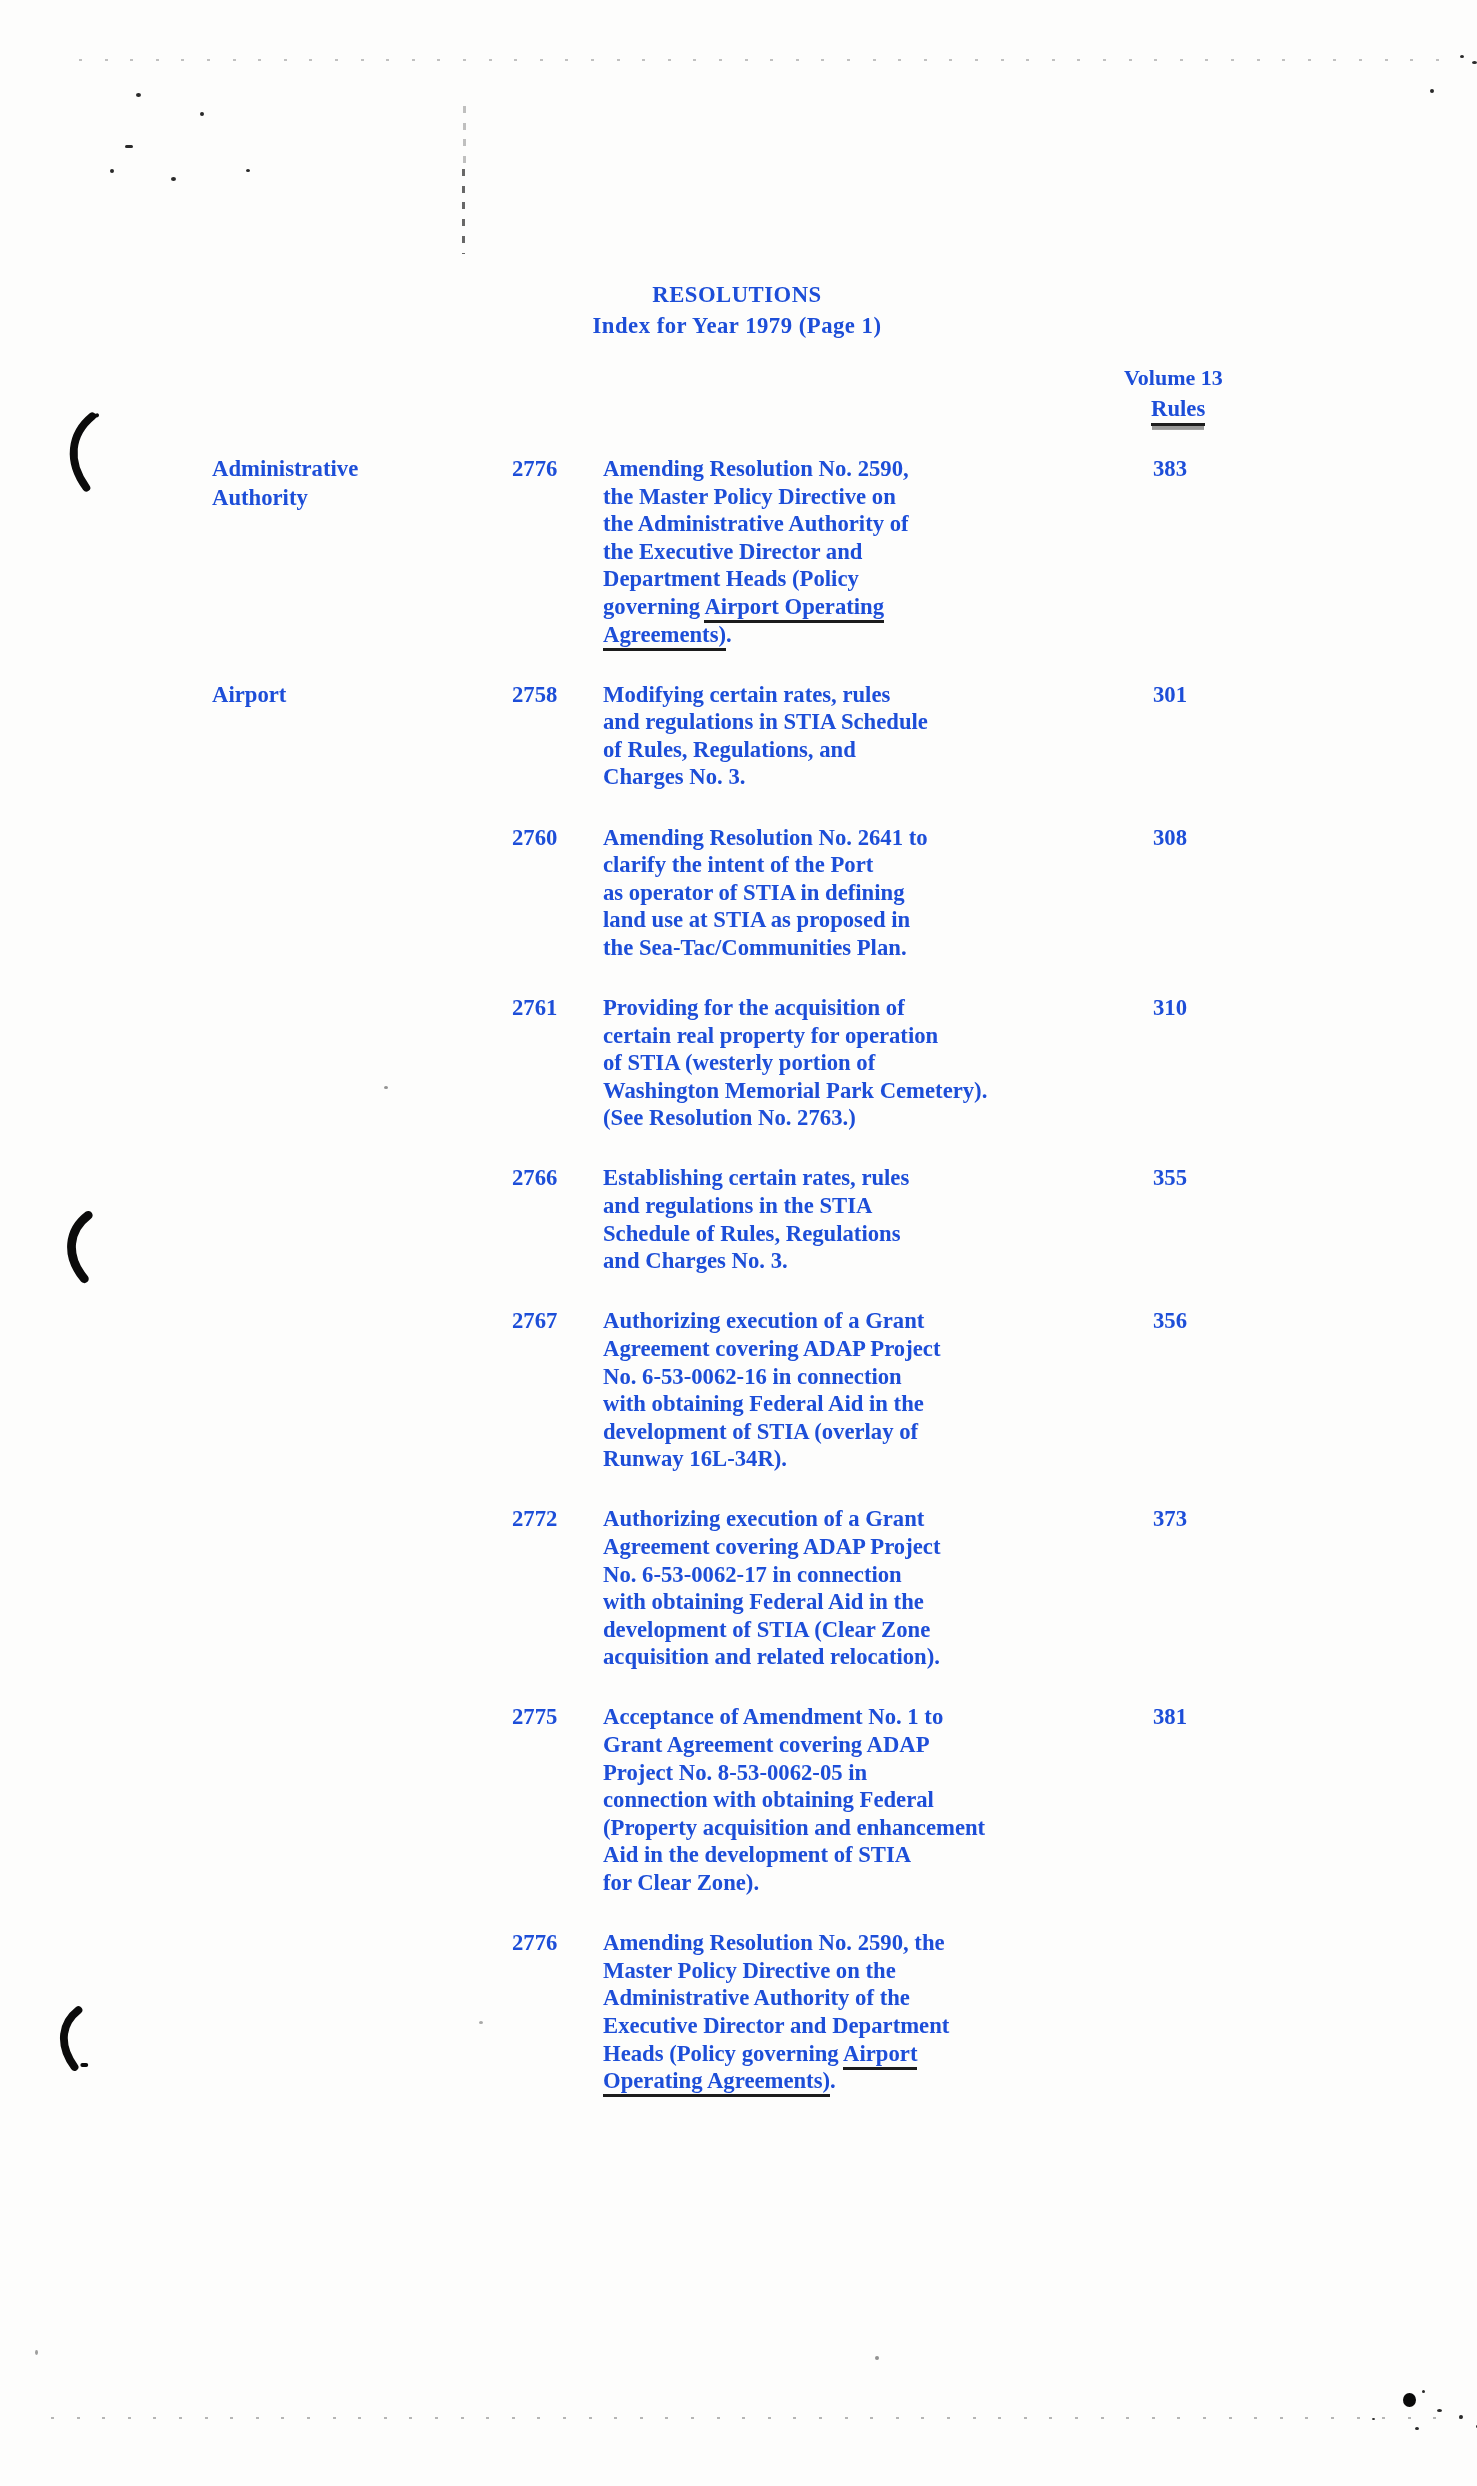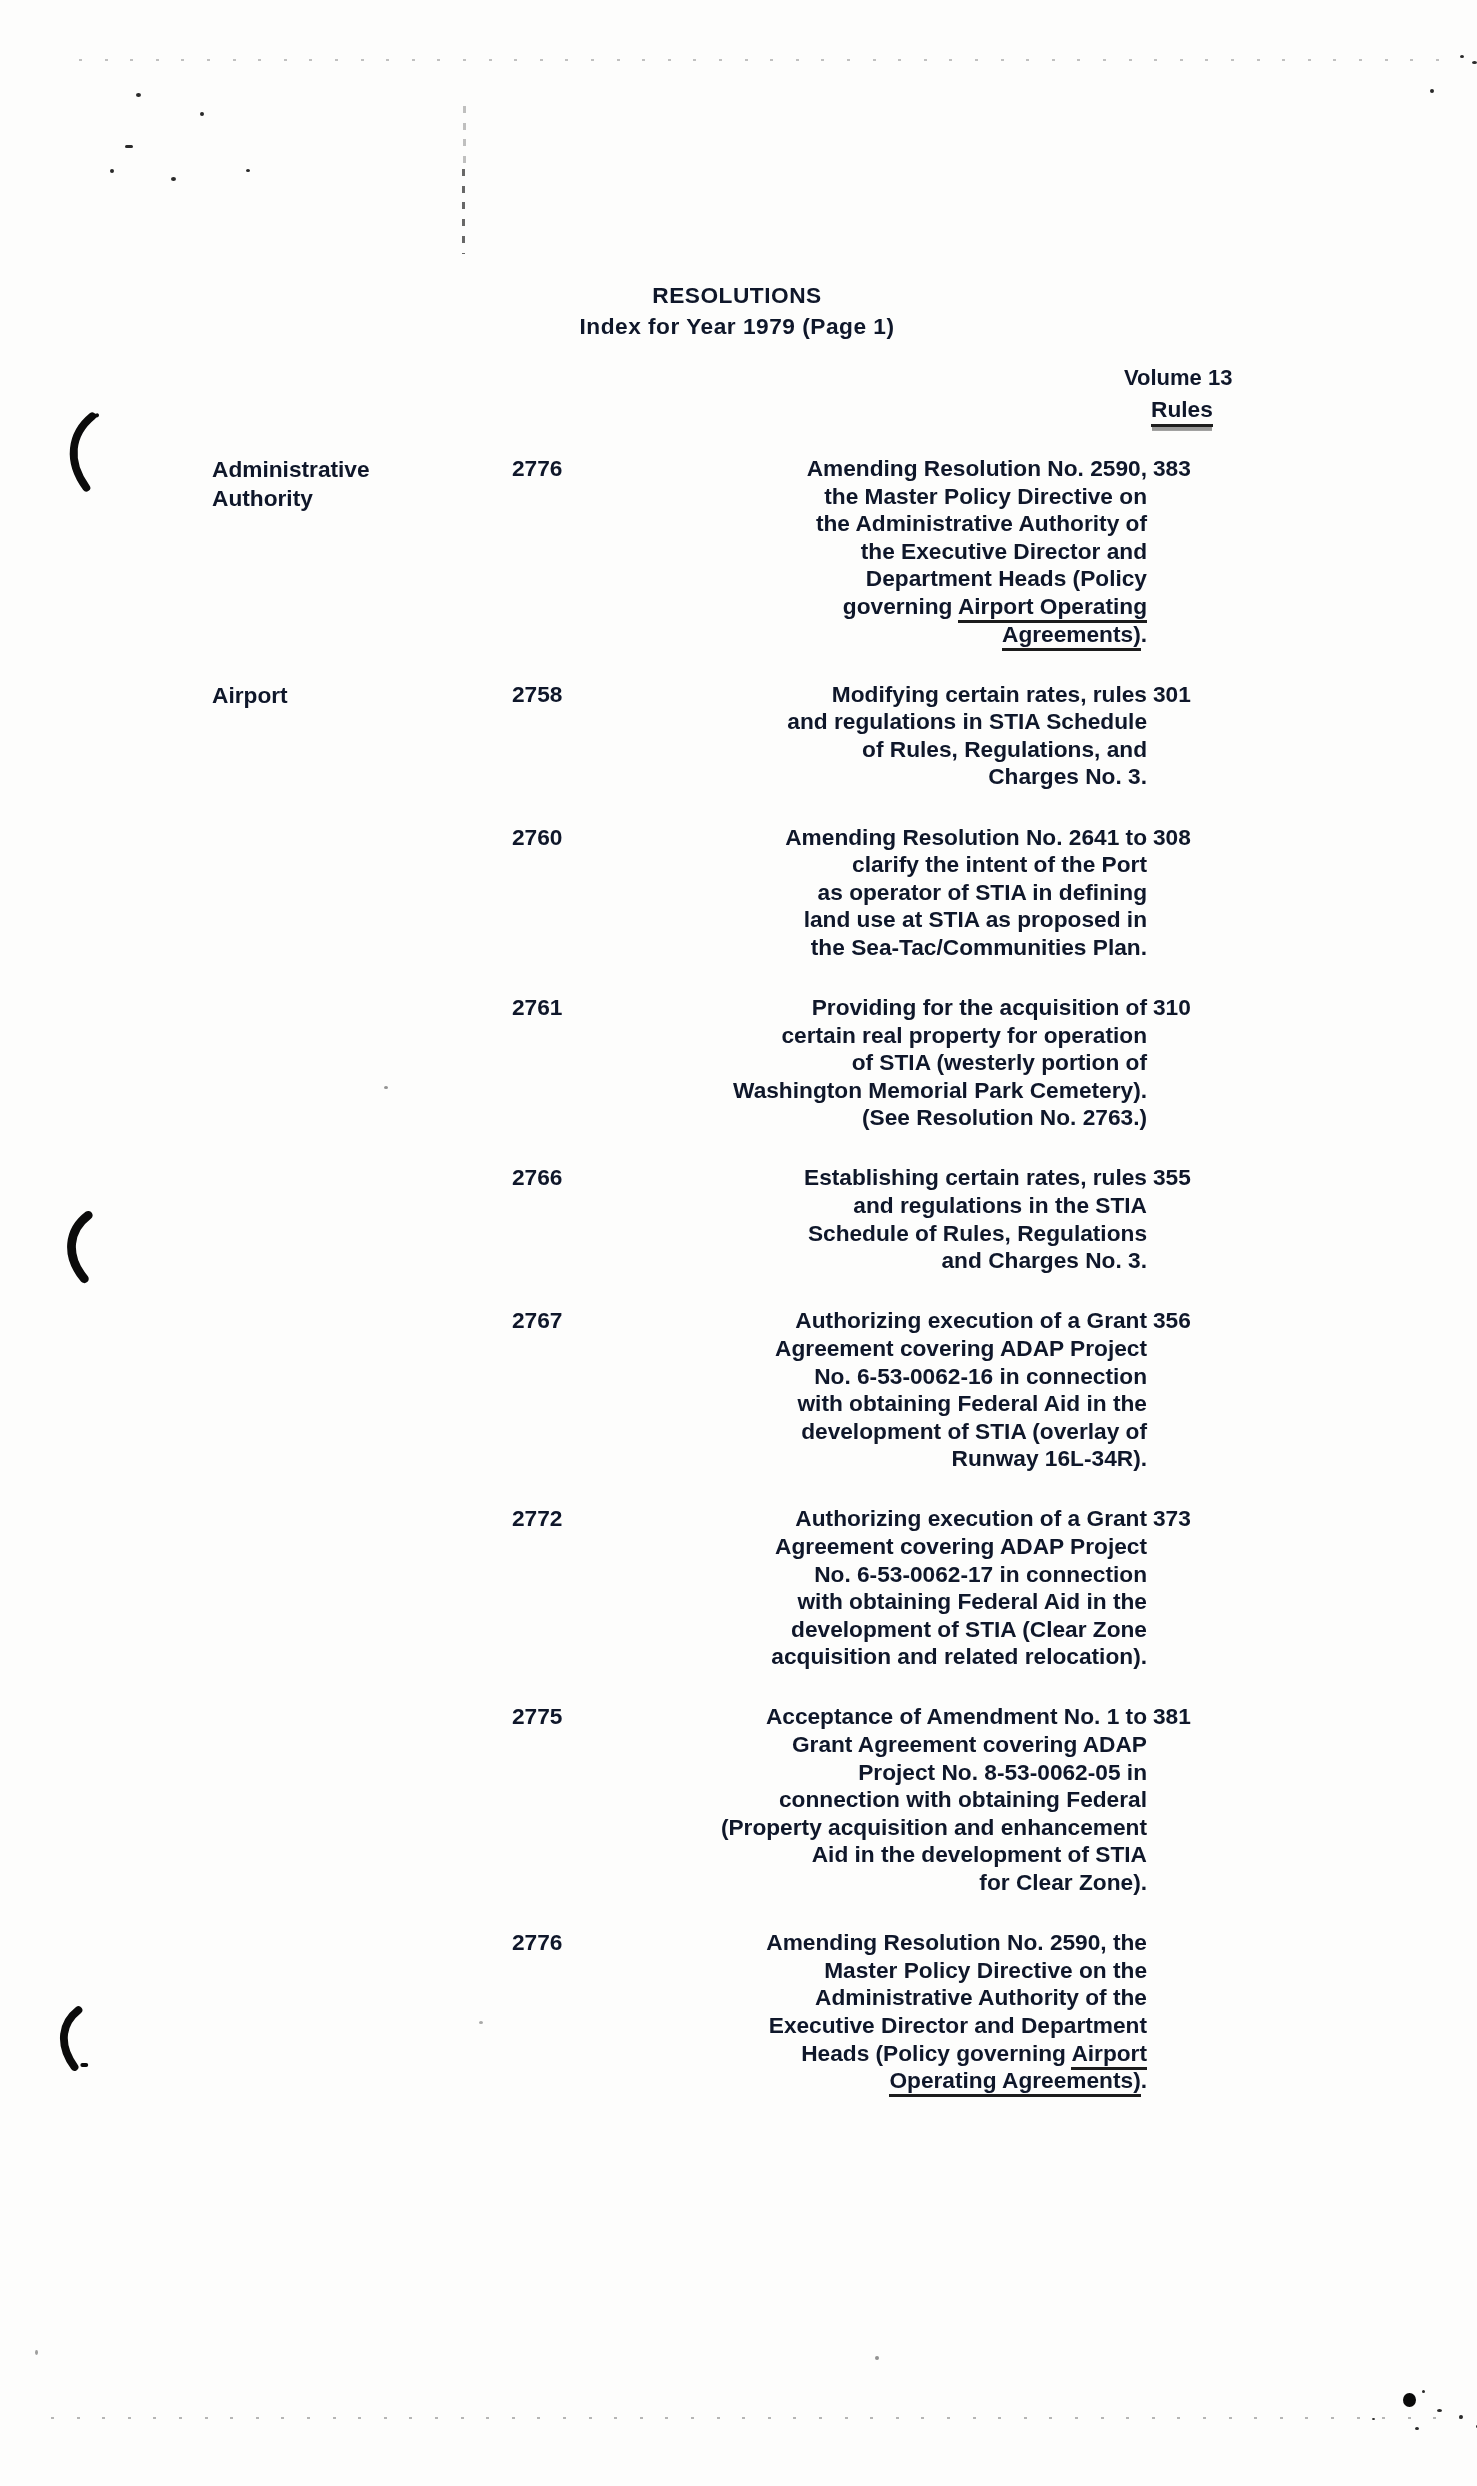--- a/index.html
+++ b/index.html
@@ -1,29 +1,29 @@
 <!DOCTYPE html>
 <html><head>
 <meta charset="utf-8">
 <style>
   html,body{margin:0;padding:0;background:#ffffff;}
   .sheet{
     position:relative;width:1478px;height:2486px;overflow:hidden;
     background:#fdfdfc;
-    font-family:Liberation Sans, sans-serif;
-    font-weight:700;color:#0f172a;
+    font-family:Liberation Serif, serif;
+    font-weight:700;color:#1d4ed8;
   }
   .title-block{position:absolute;top:280px;left:0;width:1474px;text-align:center;
     font-size:22.7px;line-height:30.5px;letter-spacing:0.5px;}
   .volume{position:absolute;top:365px;left:1124px;font-size:22px;}
   .pagecol{position:absolute;top:396px;left:1151px;font-size:22.7px;}
   .dbl{border-bottom:3px solid #1d1d1d;box-shadow:0 4.9px 0 -1px rgba(29,29,29,.45);padding-bottom:2px;}
   #entries{position:absolute;top:455px;left:0;width:1412px;font-size:22.7px;}
   .entry{position:relative;padding-left:603px;margin-bottom:32.5px;min-height:27.6px;}
-  .entry .desc{width:544px;line-height:27.6px;text-align:right;}
+  .entry .desc{width:544px;line-height:27.6px;}
   .entry .cat{position:absolute;left:212px;top:0;line-height:28.6px;}
   .entry .num{position:absolute;left:512px;top:0;line-height:27.6px;}
   .entry .pg{position:absolute;left:1153px;top:0;line-height:27.6px;}
   .ul{border-bottom:3px solid #1c1c1c;padding-bottom:1px;margin-top:28px;}
   
   .dotline{position:absolute;height:2px;opacity:.55;
     background-image:repeating-linear-gradient(90deg,#8f8f8f 0 3px,transparent 3px 25.6px);}
   .speck{position:absolute;background:#2a2a2a;border-radius:50%;}
   .vdash{position:absolute;width:3px;
     background-image:repeating-linear-gradient(180deg,#4d4d4d 0 6.9px,transparent 6.9px 16.7px);}

